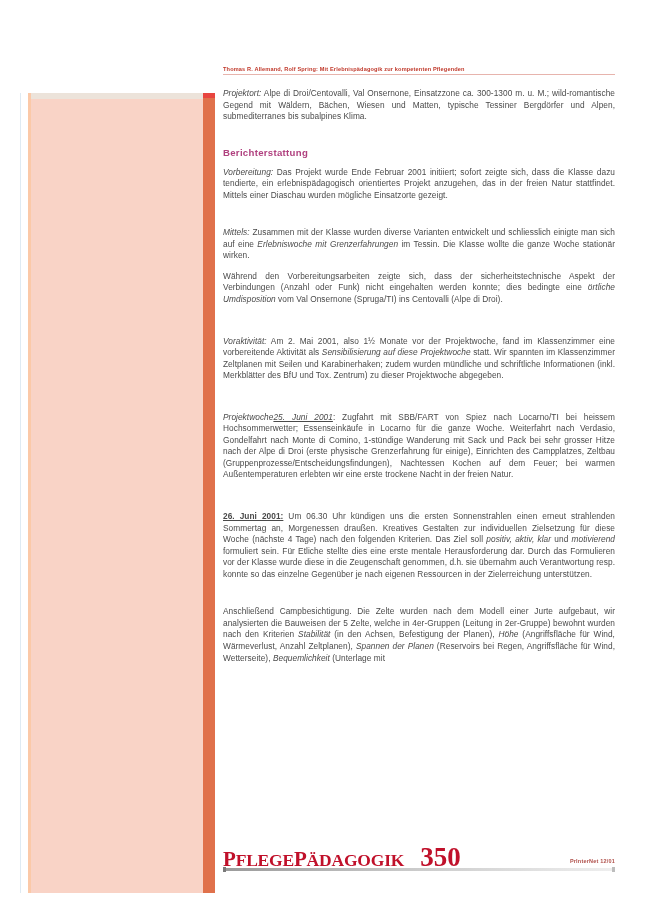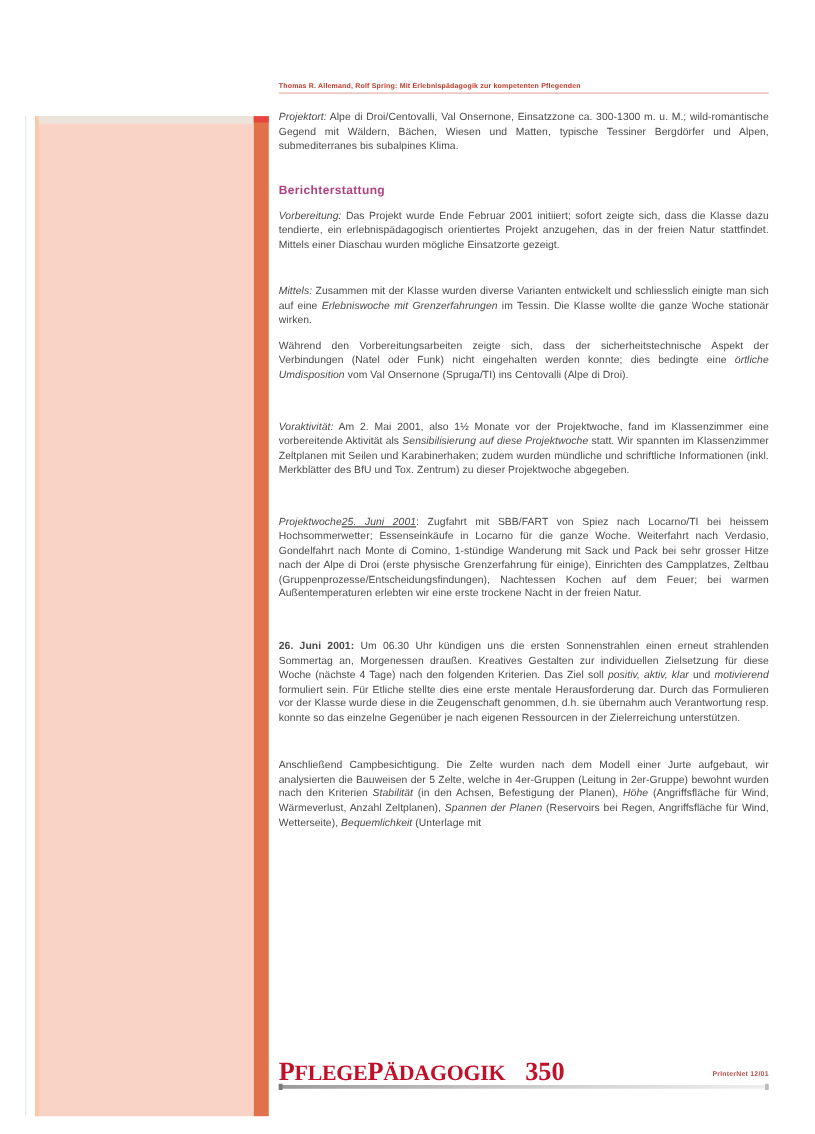--- a/index.html
+++ b/index.html
@@ -112,21 +112,21 @@
   .sec-head {
     margin: 24px 0 9px 0;
     font-family: "Liberation Sans", sans-serif;
     font-size: 9.6px;
     color: #b0417f;
     letter-spacing: 0.3px;
   }
 
   em, .it { font-style: italic; }
   .u { text-decoration: underline; }
-  .bu { font-weight: bold; }
+  .bu { font-weight: bold; text-decoration: underline; }
 
   
   .footer {
     position: absolute;
     left: 223px;
     top: 835px;
     width: 392px;
     height: 40px;
   }
   .footer-row {
@@ -139,21 +139,21 @@
     font-weight: bold;
     font-size: 17.5px;
     color: #c0102a;
     letter-spacing: -0.2px;
     line-height: 20px;
   }
   .brand .small-caps-first { font-size: 21px; }
   .pagenum {
     font-family: "Liberation Serif", serif;
     font-weight: bold;
-    font-size: 21px;
+    font-size: 27px;
     color: #c0102a;
     margin-left: 16px;
     line-height: 20px;
   }
   .footer-meta {
     margin-left: auto;
     font-family: "Liberation Sans", sans-serif;
     font-size: 5.5px;
     font-weight: bold;
     color: #b0504a;
@@ -203,21 +203,21 @@
 
     <h2 class="sec-head">Berichterstattung</h2>
 
     <p class="body"><em>Vorbereitung:</em><span> Das Projekt wurde Ende Februar 2001 initiiert; sofort zeigte sich, dass die Klasse dazu tendierte, ein erlebnispädagogisch orientiertes Projekt anzugehen, das in der freien Natur stattfindet. Mittels einer Diaschau wurden mögliche Einsatzorte gezeigt.</span></p>
 
     <p class="body gap-lg"></p>
 
     <p class="body"><em>Mittels:</em><span> Zusammen mit der Klasse wurden diverse Varianten entwickelt und schliesslich einigte man sich auf eine </span><em>Erlebniswoche mit Grenzerfahrungen</em><span> im Tessin. Die Klasse wollte die ganze Woche stationär wirken.</span></p>
 
 
-    <p class="body"><span>Während den Vorbereitungsarbeiten zeigte sich, dass der sicherheitstechnische Aspekt der Verbindungen (Natel oder Funk) nicht eingehalten werden konnte; dies bedingte eine </span><em>örtliche Umdisposition</em><span> vom Val Onsernone (Spruga/TI) ins Centovalli (Alpe di Droi).</span></p>
+    <p class="body"><span>Während den Vorbereitungsarbeiten zeigte sich, dass der sicherheitstechnische Aspekt der Verbindungen (Anzahl oder Funk) nicht eingehalten werden konnte; dies bedingte eine </span><em>örtliche Umdisposition</em><span> vom Val Onsernone (Spruga/TI) ins Centovalli (Alpe di Droi).</span></p>
 
 
     <p class="body gap-xl"></p>
 
     <p class="body"><em>Voraktivität:</em><span> Am 2. Mai 2001, also 1½ Monate vor der Projektwoche, fand im Klassenzimmer eine vorbereitende Aktivität als </span><em>Sensibilisierung auf diese Projektwoche</em><span> statt. Wir spannten im Klassenzimmer Zeltplanen mit Seilen und Karabinerhaken; zudem wurden mündliche und schriftliche Informationen (inkl. Merkblätter des BfU und Tox. Zentrum) zu dieser Projektwoche abgegeben.</span></p>
 
     <p class="body gap-xl"></p>
 
     <p class="body"><em>Projektwoche</em><em class="u">25. Juni 2001</em><span>: Zugfahrt mit SBB/FART von Spiez nach Locarno/TI bei heissem Hochsommerwetter; Essenseinkäufe in Locarno für die ganze Woche. Weiterfahrt nach Verdasio, Gondelfahrt nach Monte di Comino, 1-stündige Wanderung mit Sack und Pack bei sehr grosser Hitze nach der Alpe di Droi (erste physische Grenzerfahrung für einige), Einrichten des Campplatzes, Zeltbau (Gruppenprozesse/Entscheidungsfindungen), Nachtessen Kochen auf dem Feuer; bei warmen Außentemperaturen erlebten wir eine erste trockene Nacht in der freien Natur.</span></p>
 

